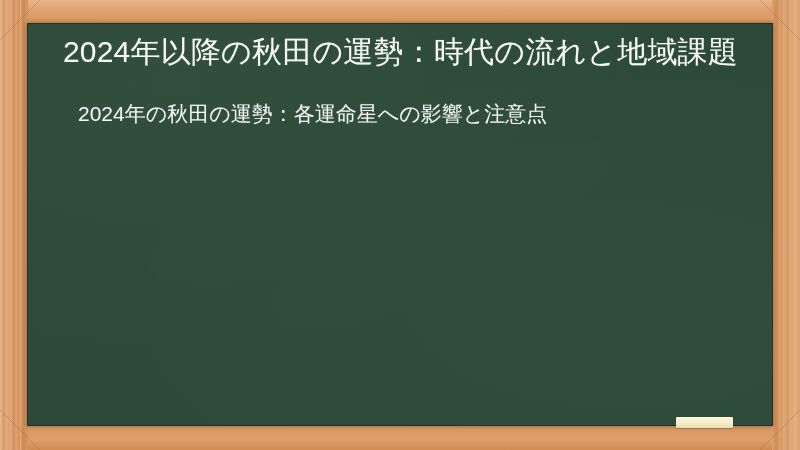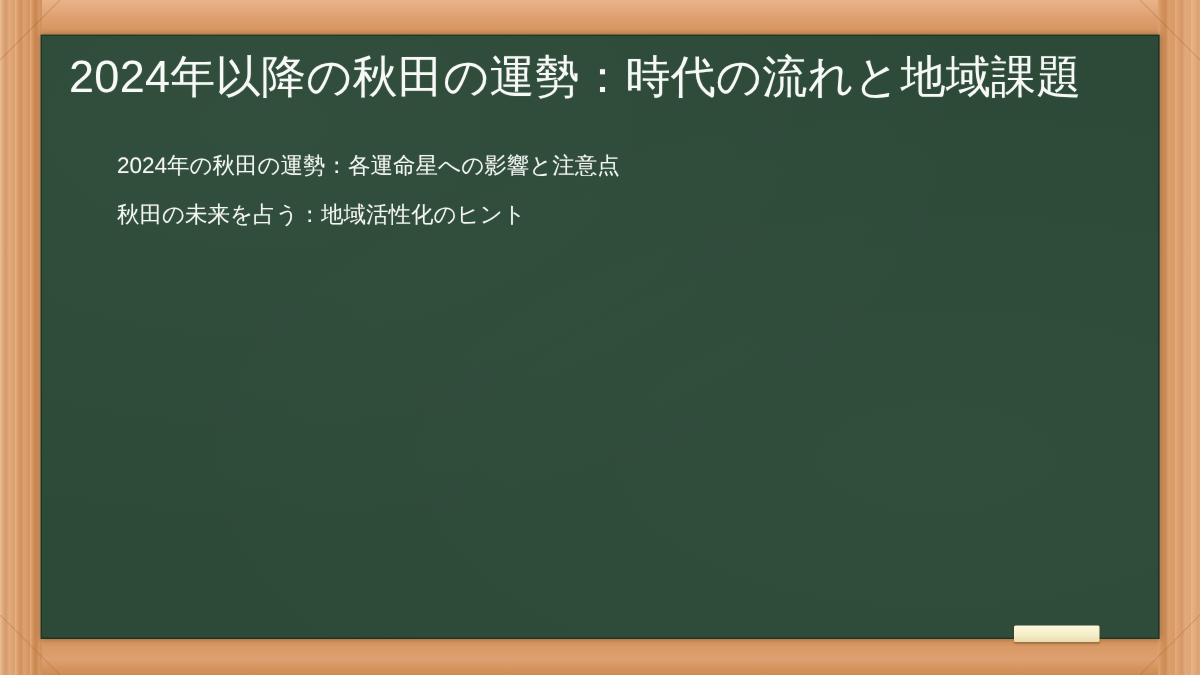--- a/index.html
+++ b/index.html
@@ -128,30 +128,31 @@
 
   .title {
     color: #f7f9f6;
     font-size: 30px;
     line-height: 1.33;
     letter-spacing: 0.2px;
     margin: 3px 0 0 1px;
     font-weight: 400;
     max-width: 710px;
     text-shadow: 0 0 1px rgba(255,255,255,0.25);
+    text-align: center;
   }
 
   .bullets {
     margin: 22px 0 0 0;
     padding: 0;
     list-style: none;
   }
   .bullet {
     color: #f2f5f1;
-    font-size: 15px;
+    font-size: 21px;
     line-height: 1.0;
     margin: 0 0 0 33px;
     padding: 9px 0 9px 0;
     font-weight: 400;
     white-space: nowrap;
     text-shadow: 0 0 1px rgba(255,255,255,0.2);
   }
 
   
   .chalk {
@@ -183,21 +184,20 @@
   </div>
 
   <div class="board">
     <div class="board-noise"></div>
     <div class="board-inner">
 
       <div class="title">2024年以降の秋田の運勢：時代の流れと地域課題</div>
 
       <ul class="bullets">
         <li class="bullet">2024年の秋田の運勢：各運命星への影響と注意点</li>
-        <li class="bullet">秋田の未来を占う：地域活性化のヒント</li>
       </ul>
 
     </div>
   </div>
 
   <div class="chalk"></div>
 
 </div>
 
 </body></html>

